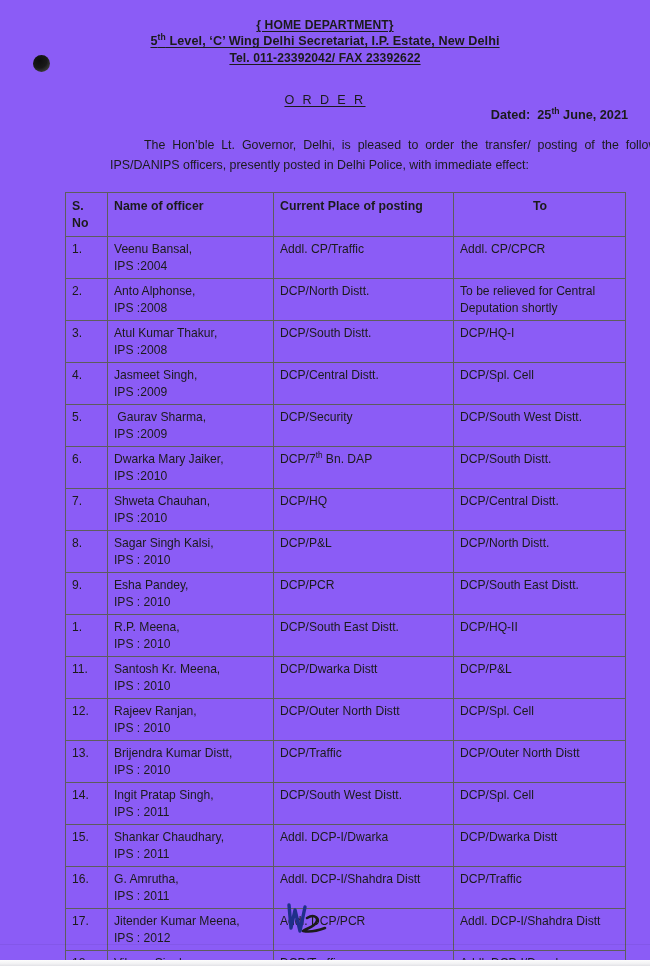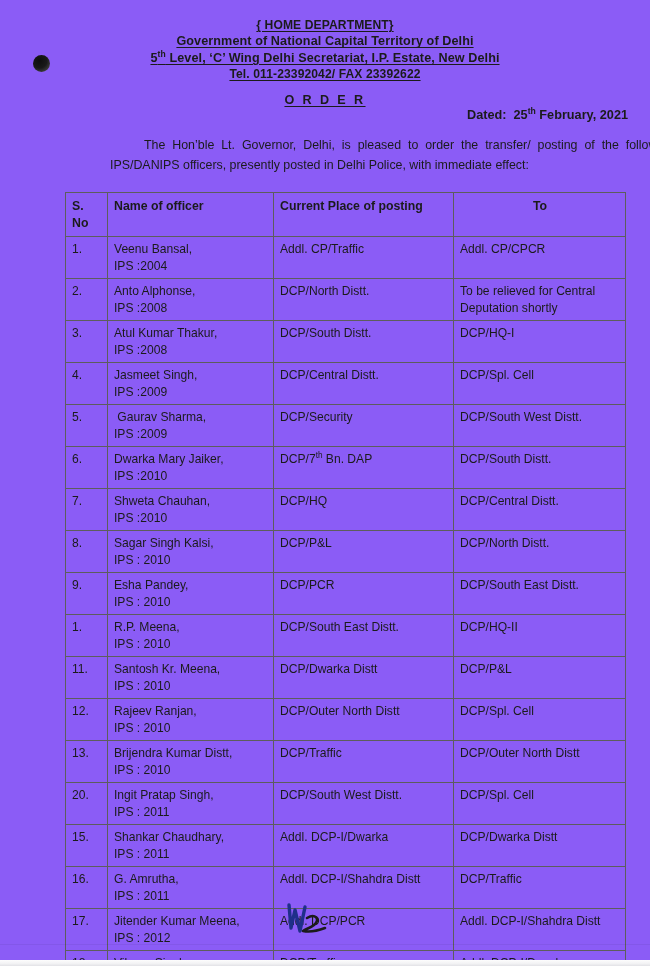--- a/index.html
+++ b/index.html
@@ -71,21 +71,21 @@
     vertical-align: super;
     line-height: 0;
   }
 
   .order-title {
     position: absolute;
     top: 93px;
     left: 0;
     right: 0;
     text-align: center;
-    font-weight: bold;
+    font-weight: normal;
     font-size: 12.6px;
   }
   .order-title span {
     text-decoration: underline;
     text-underline-offset: 2px;
     letter-spacing: 2.4px;
   }
 
   .dated {
     position: absolute;
@@ -166,37 +166,34 @@
 </head>
 <body>
 
 <div class="page">
 
   <div class="punch-mark"></div>
 
   <div class="header">
     <div class="hdr-line hdr-dept">
       <span class="u">{ HOME  DEPARTMENT}</span>
-    </div>
-    <div class="hdr-line hdr-govt">
-      <span class="u">Government of National Capital Territory of Delhi</span>
     </div>
     <div class="hdr-line hdr-addr">
       <span class="u"><span>5</span><sup>th</sup><span> Level, ‘C’ Wing Delhi Secretariat, I.P. Estate, New Delhi</span></span>
     </div>
     <div class="hdr-line hdr-tel">
       <span class="u">Tel. 011-23392042/ FAX 23392622</span>
     </div>
   </div>
 
   <div class="order-title">
     <span>O R D E R</span>
   </div>
 
-  <div class="dated"><span>Dated:</span>&nbsp; <span>25</span><sup>th</sup><span> February, 2021</span></div>
+  <div class="dated"><span>Dated:</span>&nbsp; <span>25</span><sup>th</sup><span> June, 2021</span></div>
 
   <div class="body-para"><span class="indent"></span><span>The Hon’ble Lt. Governor, Delhi, is pleased to order the transfer/ posting of the following IPS/DANIPS officers, presently posted in Delhi Police, with immediate effect:</span></div>
 
   <table class="order-table">
     <colgroup>
       <col class="c-sno">
         <col class="c-name">
         <col class="c-from">
         <col class="c-to">
     </colgroup>
@@ -320,21 +317,21 @@
         <tr class="row-height">
           <td class="cell-sno">13.</td>
           <td>
             <span class="name-line">Brijendra Kumar Distt,</span>
             <span class="ips-line">IPS : 2010</span>
           </td>
           <td><span>DCP/Traffic</span></td>
           <td>DCP/Outer North Distt</td>
         </tr>
         <tr class="row-height">
-          <td class="cell-sno">20.</td>
+          <td class="cell-sno">14.</td>
           <td>
             <span class="name-line">Ingit Pratap Singh,</span>
             <span class="ips-line">IPS : 2011</span>
           </td>
           <td><span>DCP/South West Distt.</span></td>
           <td>DCP/Spl. Cell</td>
         </tr>
         <tr class="row-height">
           <td class="cell-sno">15.</td>
           <td>

